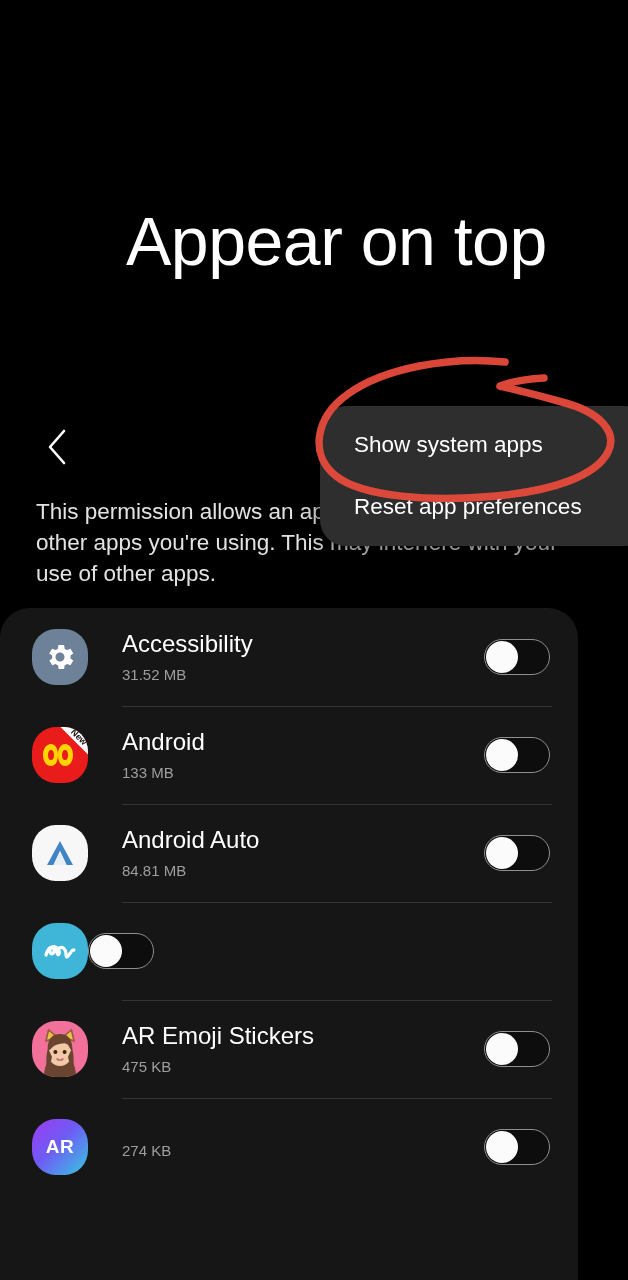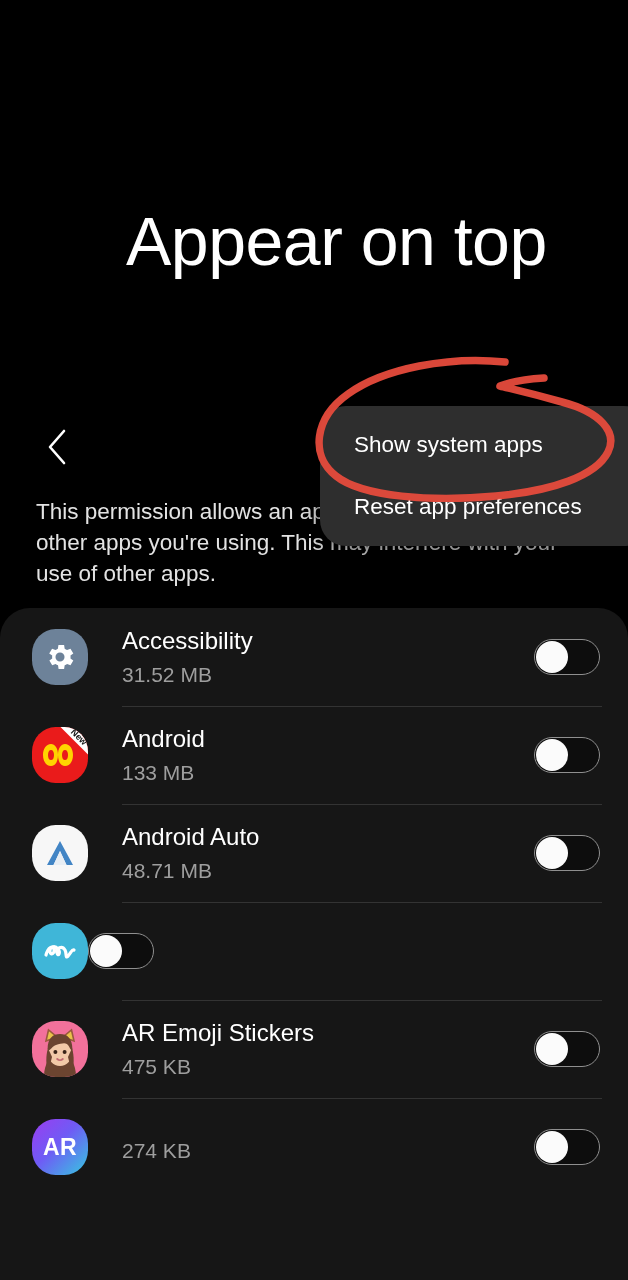--- a/index.html
+++ b/index.html
@@ -97,21 +97,21 @@
     height: 150px;
     z-index: 30;
     pointer-events: none;
   }
 
   
   .app-list {
     position: absolute;
     left: 0;
     top: 608px;
-    width: 628px;
+    width: 578px;
     height: 672px;
     background: #161616;
     border-top-left-radius: 30px;
     border-top-right-radius: 30px;
     overflow: hidden;
     z-index: 5;
   }
 
   .app-row {
     position: relative;
@@ -154,21 +154,21 @@
   .app-name {
     font-size: 24px;
     color: #ffffff;
     line-height: 1.2;
     font-weight: 400;
     white-space: nowrap;
     overflow: hidden;
     text-overflow: ellipsis;
   }
   .app-size {
-    font-size: 21px;
+    font-size: 15px;
     color: #9e9e9e;
     line-height: 1.2;
     margin-top: 7px;
   }
 
   
   .toggle {
     flex: 0 0 auto;
     width: 66px;
     height: 36px;
@@ -214,21 +214,21 @@
     font-weight: 700;
     line-height: 12px;
     transform: rotate(45deg);
     top: 4px;
     left: -2px;
   }
   .ar-label {
     position: relative;
     z-index: 2;
     color: #ffffff;
-    font-size: 23px;
+    font-size: 19px;
     font-weight: 700;
     letter-spacing: 0.5px;
   }
 </style>
 </head>
 <body>
 
 <div class="screen">
 
   <div class="page-title">Appear on top</div>
@@ -303,21 +303,21 @@
 
     <div class="app-row">
       <div class="app-icon squircle" style="background:#f7f7f7;">
         <svg width="36" height="32" viewBox="0 0 36 32" fill="none">
           <path d="M18 4 L31 28 L24.5 28 L18 14 L11.5 28 L5 28 Z" fill="#4285c5"></path>
           <path d="M18 14 L24.5 28 L11.5 28 Z" fill="#e8eef4"></path>
         </svg>
       </div>
       <div class="app-text">
         <div class="app-name">Android Auto</div>
-        <div class="app-size">48.71 MB</div>
+        <div class="app-size">84.81 MB</div>
       </div>
       <div class="toggle">
         <div class="knob"></div>
       </div>
     </div>
 
     <div class="app-row">
       <div class="app-icon squircle" style="background:#3fb6d8;">
         <svg width="36" height="26" viewBox="0 0 36 26" fill="none">
           <path d="M4 17 C6 9, 11 7, 12 11 C13 15, 9 18, 8 14

